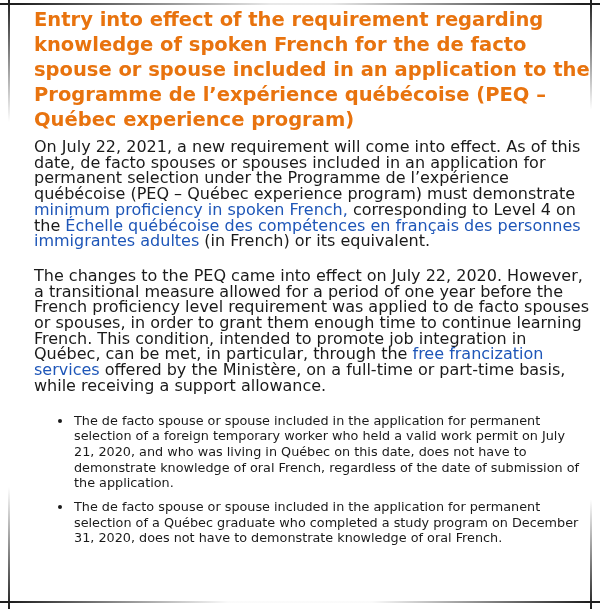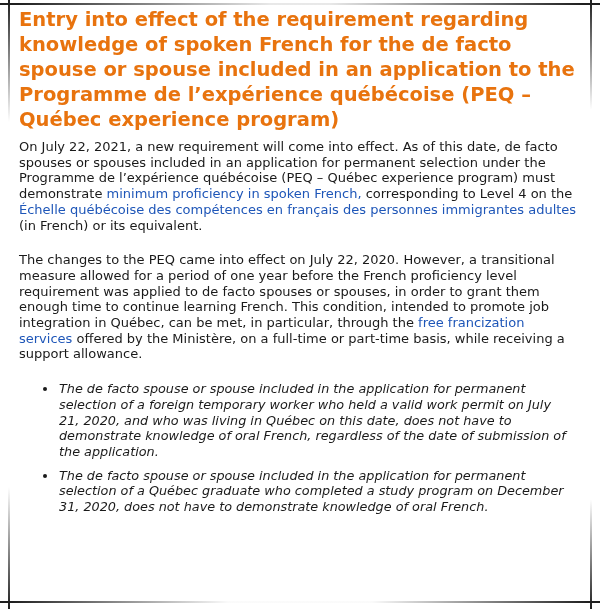--- a/index.html
+++ b/index.html
@@ -43,53 +43,52 @@
     top: 0; bottom: 2px; right: 8px; width: 2px;
     background: linear-gradient(to bottom,
       var(--frame-color) 0%,
       rgba(30,30,30,0.0) 18%, rgba(30,30,30,0.0) 82%,
       var(--frame-color) 100%);
   }
 
   
   .content {
     position: absolute;
-    left: 19px;
+    left: 34px;
     top: 7px;
     width: 562px;
   }
   h1.page-title {
     margin: 0 0 7px 0;
     color: var(--heading-color, #e8730e);
     font-size: 19.5px;
     line-height: 25px;
     font-weight: bold;
     letter-spacing: 0;
   }
   .paragraphs p {
     margin: 0 0 19px 0;
-    font-size: 13px;
+    font-size: 16px;
     line-height: 15.7px;
   }
   a.link {
     color: var(--link-color, #1e56b8);
     text-decoration: none;
     cursor: pointer;
   }
   ul.bullet-list {
     margin: 0;
     padding: 0 0 0 39px;
     font-size: 12.8px;
     line-height: 15.7px;
     list-style-type: disc;
   }
   ul.bullet-list li {
     margin: 0 8px 8px 0;
     padding-left: 1px;
-    font-style: italic;
   }
 </style>
 </head>
 <body style="--heading-color: #e8730e; --link-color: #1e56b8; --body-color: #1a1a1a; --frame-color: #1f1f1f; background: rgb(255, 255, 255);">
 
 <div class="frame-line frame-top"></div>
 <div class="frame-line frame-bottom"></div>
 <div class="frame-line frame-left"></div>
 <div class="frame-line frame-right"></div>
 

